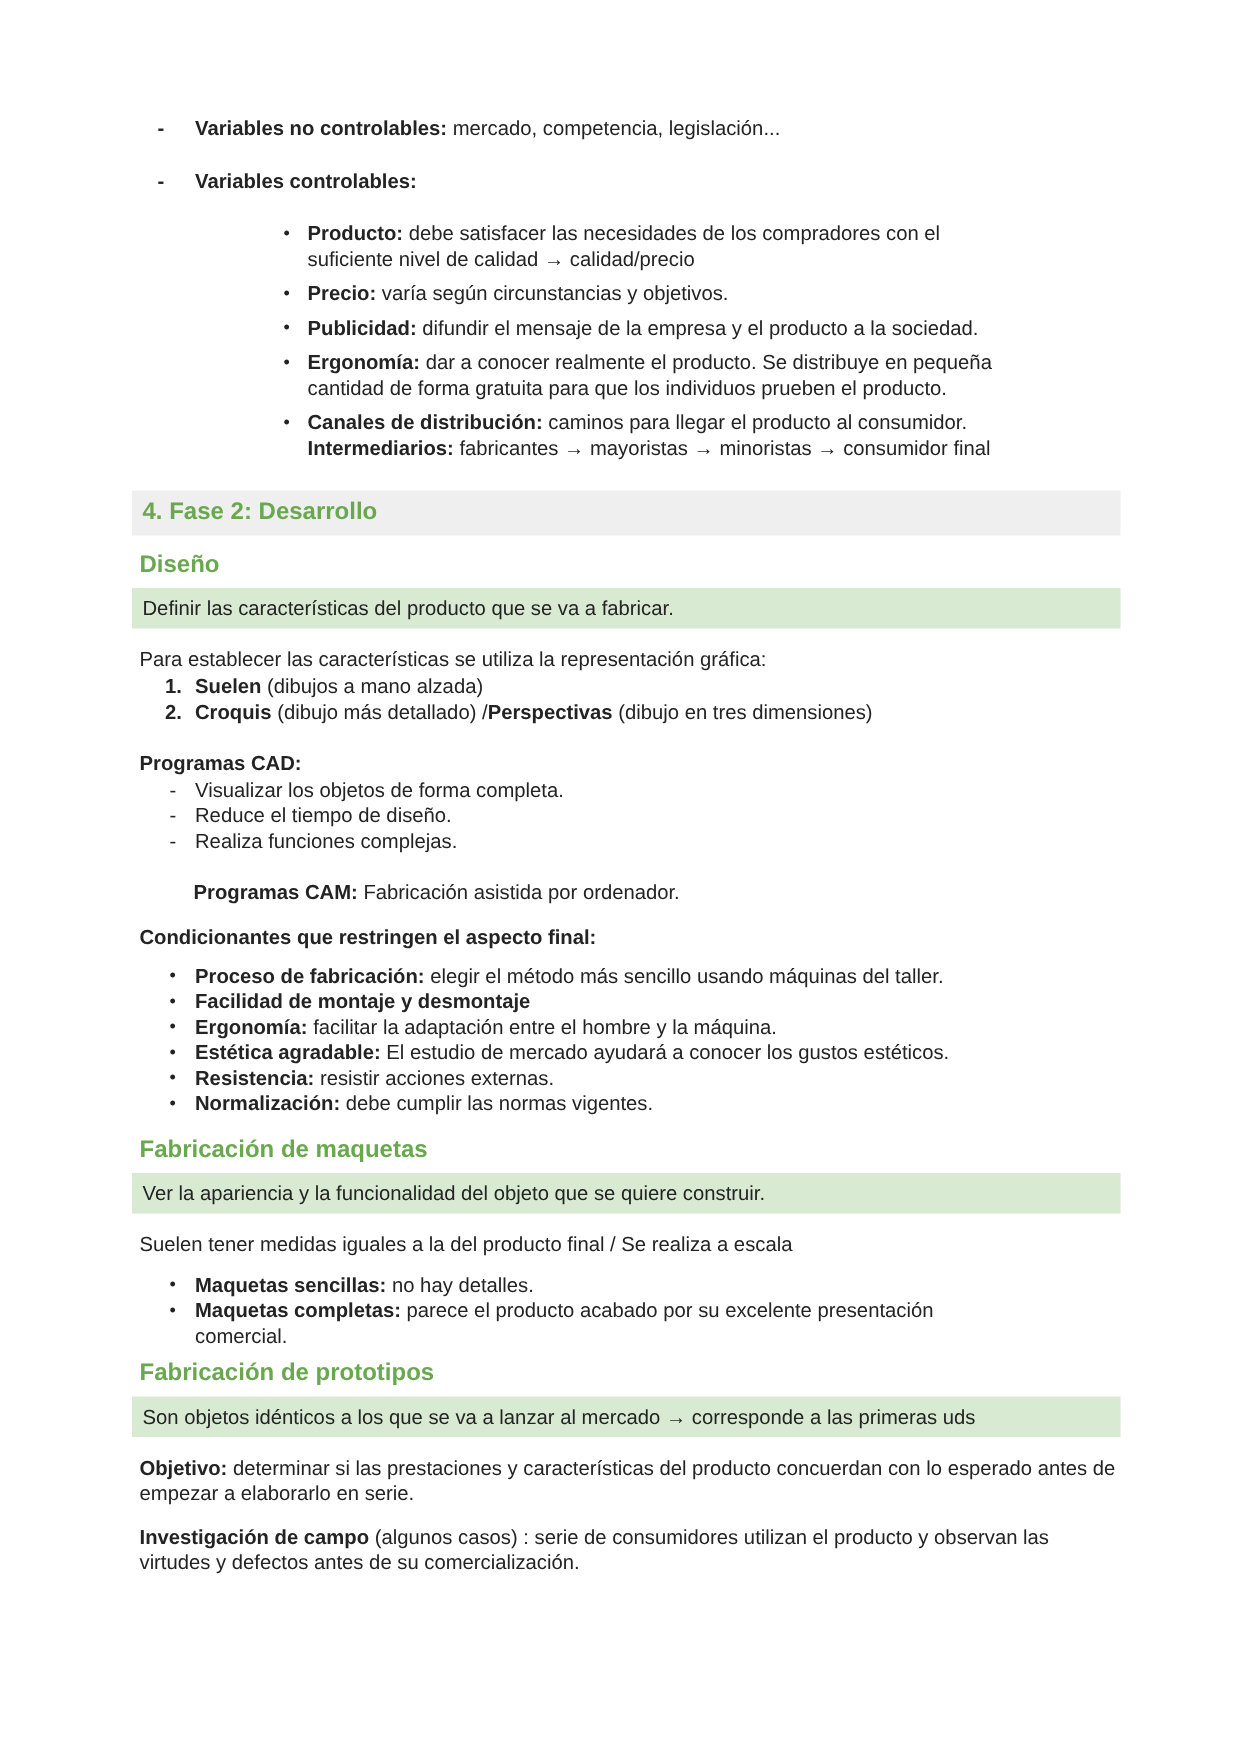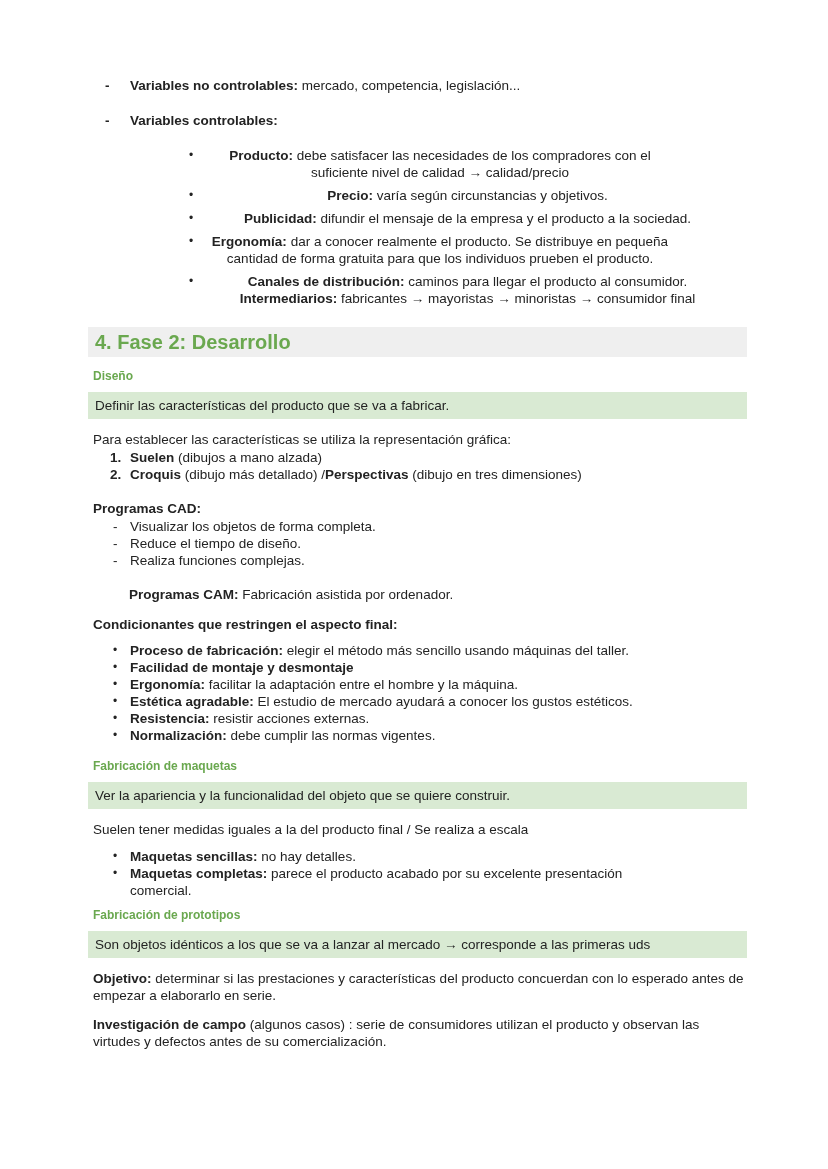--- a/index.html
+++ b/index.html
@@ -18,21 +18,21 @@
 
   
   .dash-list.top > .li { padding-left: 42px; }
   .dash-list.top > .li::before {
     content: "-"; position: absolute; left: 17px; font-weight: 700;
   }
   .dash-list.top { margin-bottom: 20px; }
   .dash-list.top > .li + .li { margin-top: 18px; }
 
   
-  .dot-list.deep { margin-top: 18px; text-align: center; }
+  .dot-list.deep { margin-top: 18px; }
   .dot-list.deep > .li { padding-left: 75px; max-width: 600px; margin-top: 6px; }
   .dot-list.deep > .li.narrow { max-width: 545px; }
   .dot-list.deep > .li::before {
     content: "•"; position: absolute; left: 59px; font-size: 12px;
   }
 
   
   .dot-list.inner > .li { padding-left: 37px; }
   .dot-list.inner > .li::before {
     content: "•"; position: absolute; left: 20px; font-size: 12px;
@@ -46,26 +46,26 @@
 
   
   .num-list > .li { padding-left: 37px; }
   .num-list .marker { position: absolute; left: 17px; font-weight: 700; }
 
   .section-bar {
     background: #efefef; width: 659px;
     padding: 5px 7px; margin-bottom: 11px;
   }
   .section-title {
-    margin: 0; font-size: 20px; line-height: 20px;
+    margin: 0; font-size: 16px; line-height: 20px;
     color: #6aa84f; font-weight: 700;
   }
 
   .subhead {
-    margin: 0 0 7px 5px; font-size: 12px; line-height: 17px;
+    margin: 0 0 7px 5px; font-size: 16px; line-height: 17px;
     color: #6aa84f; font-weight: 700;
   }
 
   .green-box {
     background: #d9ead3; width: 659px;
     padding: 5px 7px; margin-bottom: 12px; line-height: 17px;
   }
 
   .para { margin: 0 0 12px 5px; }
   .para.tight { margin-bottom: 1px; }

